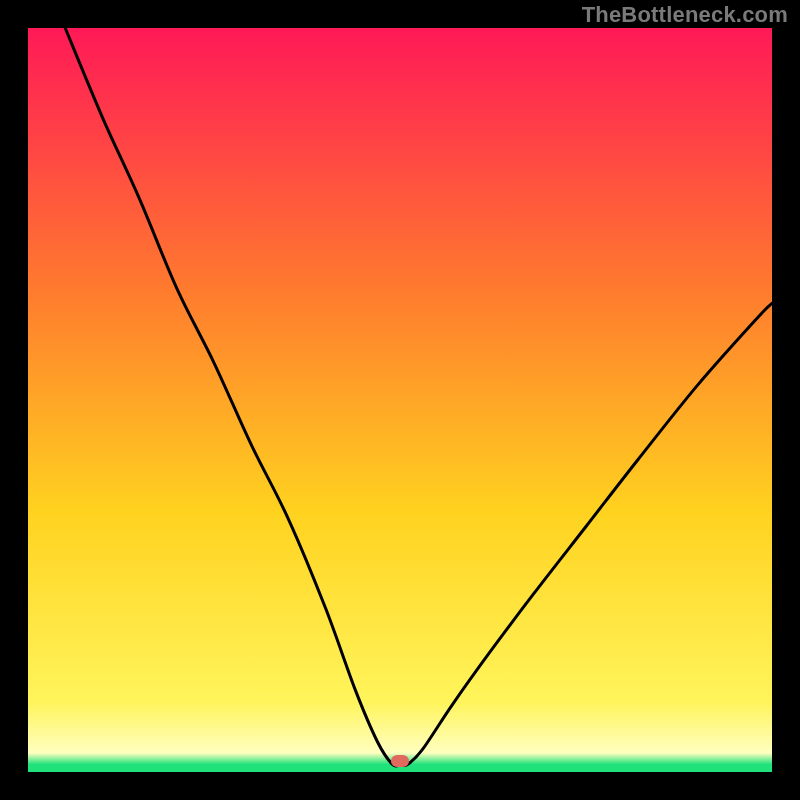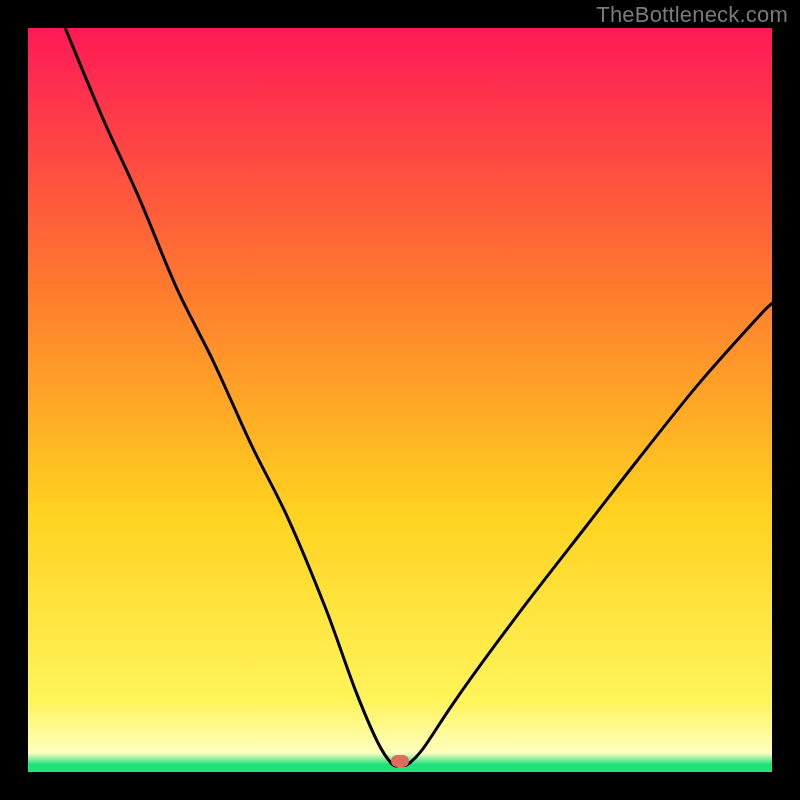--- a/index.html
+++ b/index.html
@@ -16,21 +16,21 @@
     width: 800px;
     height: 800px;
   }
   .watermark {
     position: absolute;
     top: 2px;
     right: 12px;
     color: #7a7a7a;
     font-size: 22px;
     letter-spacing: 0.2px;
-    font-weight: 400;
+    font-weight: 700;
   }
   .plot-area {
     position: absolute;
     left: 28px;
     top: 28px;
     width: 744px;
     height: 744px;
   }
   .gradient-bg {
     position: absolute;

